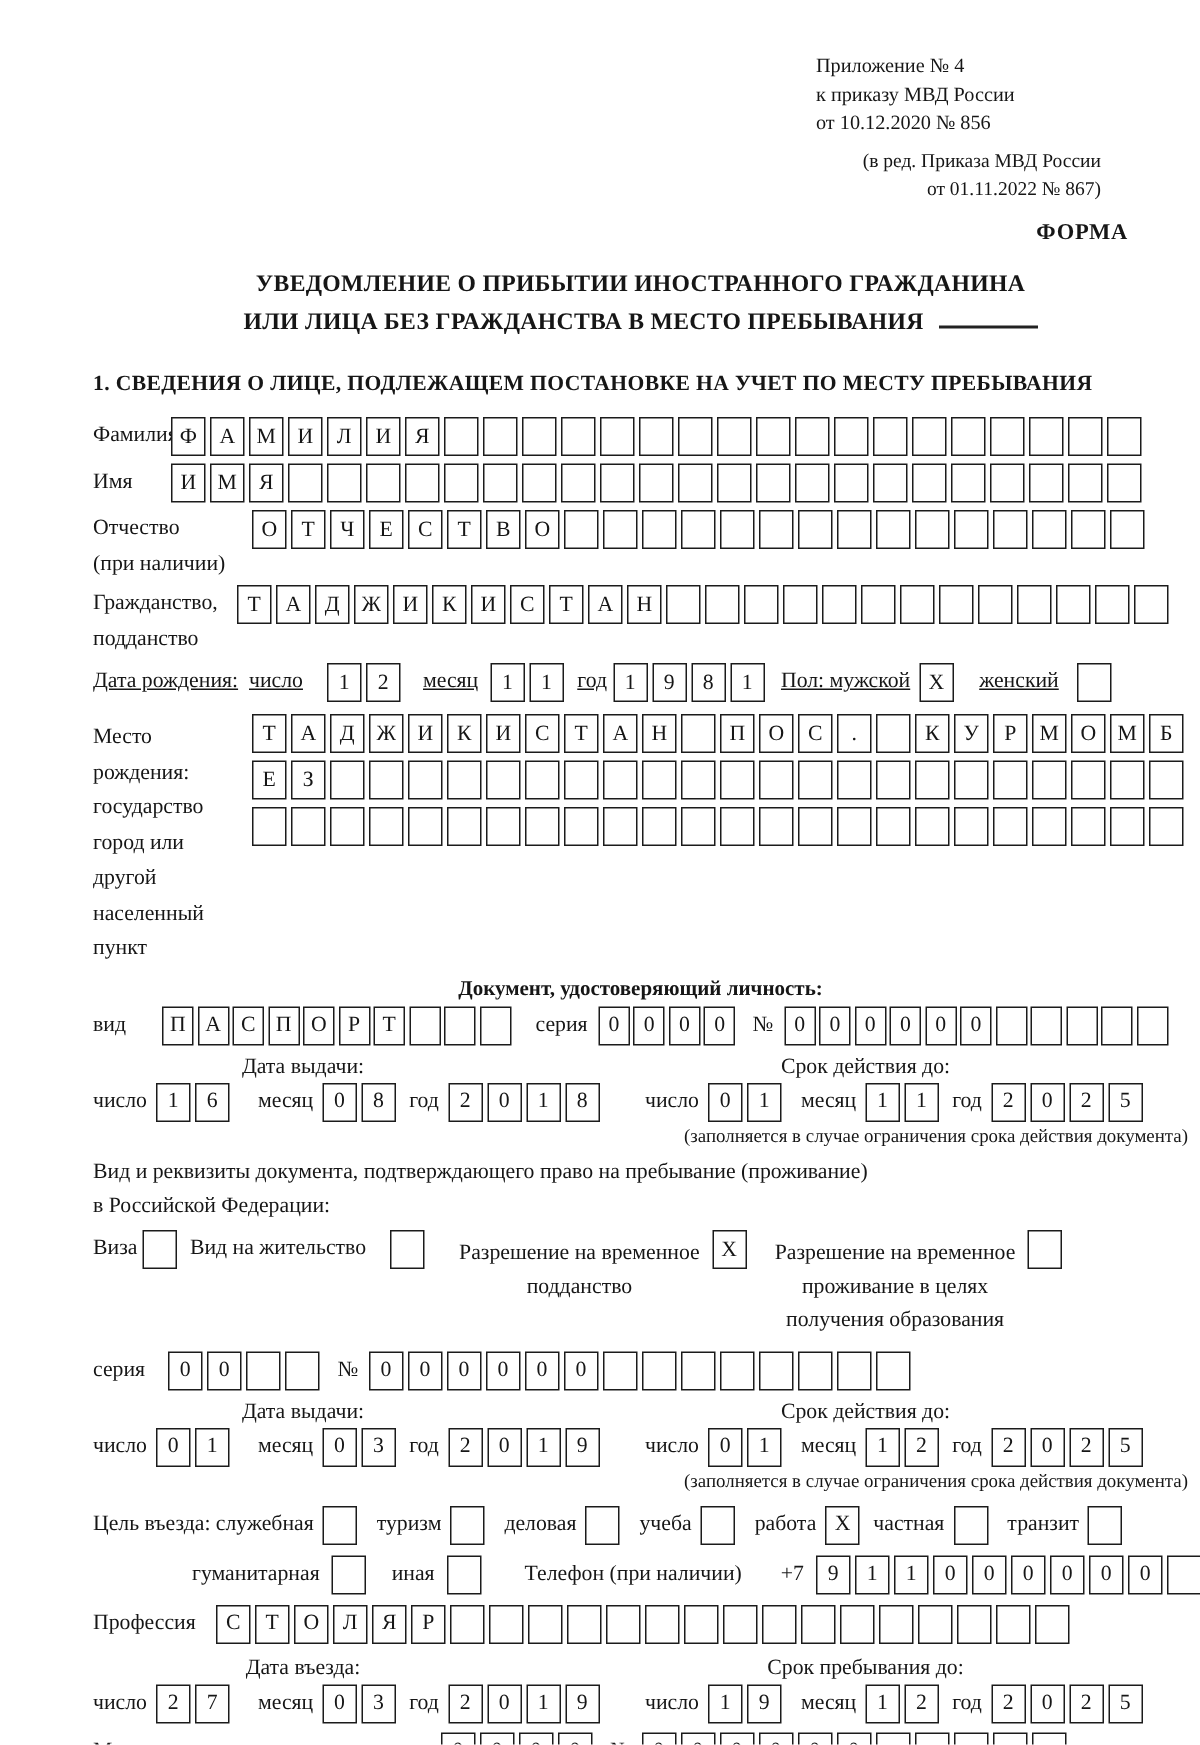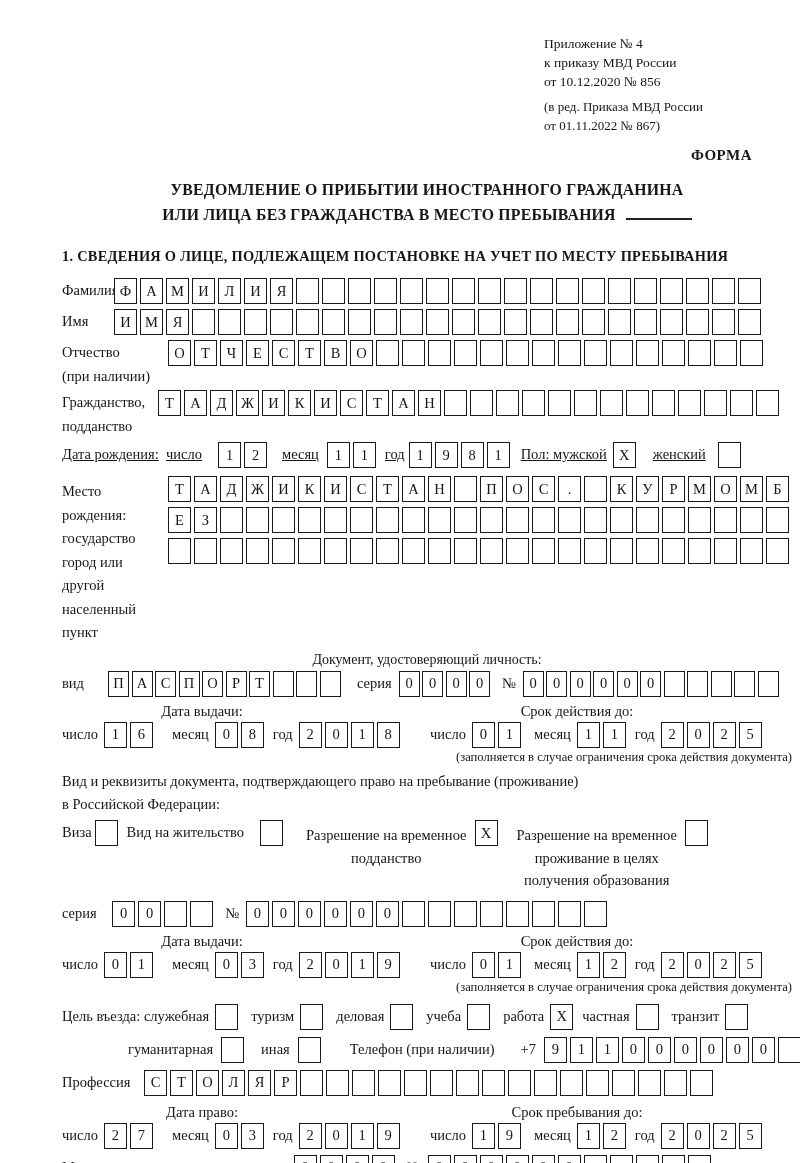--- a/index.html
+++ b/index.html
@@ -9,21 +9,21 @@
     color: #161616;
     font-family: "Liberation Serif", "DejaVu Serif", serif;
     font-size: 14.5px;
     overflow: hidden;
   }
   .page { padding: 34px 8px 0 62px; width: 730px; }
 
   
   .appendix-wrap { display: flex; justify-content: flex-end; padding-right: 58px; }
   .appendix { width: 190px; font-size: 13.5px; line-height: 1.42; }
-  .appendix .grp2 { margin-top: 7px; font-size: 13px; }
+  .appendix .grp2 { margin-top: 7px; font-size: 13px; text-align: right; }
   .forma { text-align: right; padding-right: 40px; font-weight: bold; font-size: 15px; letter-spacing: .5px; margin-top: 12px; }
 
   
   .title { text-align: center; font-weight: bold; font-size: 15.8px; line-height: 1.55; margin-top: 14px; letter-spacing: .2px; }
   .title-underline { display: inline-block; width: 66px; border-bottom: 2.5px solid #222; margin-left: 10px; vertical-align: baseline; }
 
   .section-heading { font-weight: bold; font-size: 14.4px; margin-top: 21px; letter-spacing: .25px; white-space: nowrap; }
 
   
   .cells { display: flex; flex: none; }
@@ -44,21 +44,21 @@
   .mid-lbl.first { padding-left: 14px; }
 
   .stack { display: flex; flex-direction: column; }
   .stack .cells { margin-top: 5px; }
   .stack .cells:first-child { margin-top: 0; }
 
   
   .inline-row { display: flex; align-items: flex-start; margin-top: 8px; }
   .inline-row .txt { padding-top: 4px; flex: none; text-decoration: underline; }
 
-  .doc-heading { text-align: center; font-weight: normal; font-size: 14px; margin-top: 7px; }
+  .doc-heading { text-align: center; font-weight: bold; font-size: 14px; margin-top: 7px; }
 
   
   .date-sec { margin-top: 6px; }
   .date-cols { display: flex; }
   .date-col-l { width: 340px; flex: none; }
   .date-col-r { width: 390px; flex: none; }
   .date-head { text-align: center; font-size: 14.5px; }
   .date-head.l { padding-right: 60px; }
   .date-head.r { padding-right: 40px; }
   .date-line { display: flex; align-items: flex-start; margin-top: 2px; }
@@ -638,21 +638,21 @@
         <span class="cell"></span>
         <span class="cell"></span>
         <span class="cell"></span>
         <span class="cell"></span>
       </span>
   </div>
 
   <div class="date-sec" style="margin-top:8px">
     <div class="date-cols">
       <div class="date-col-l">
-        <div class="date-head l">Дата право:</div>
+        <div class="date-head l">Дата въезда:</div>
         <div class="date-line">
           <span class="dlbl">число</span>
           <span class="cells">
               <span class="cell">2</span>
               <span class="cell">7</span>
             </span>
           <span class="dlbl" style="padding-left:16px">месяц</span>
           <span class="cells">
               <span class="cell">0</span>
               <span class="cell">3</span>

